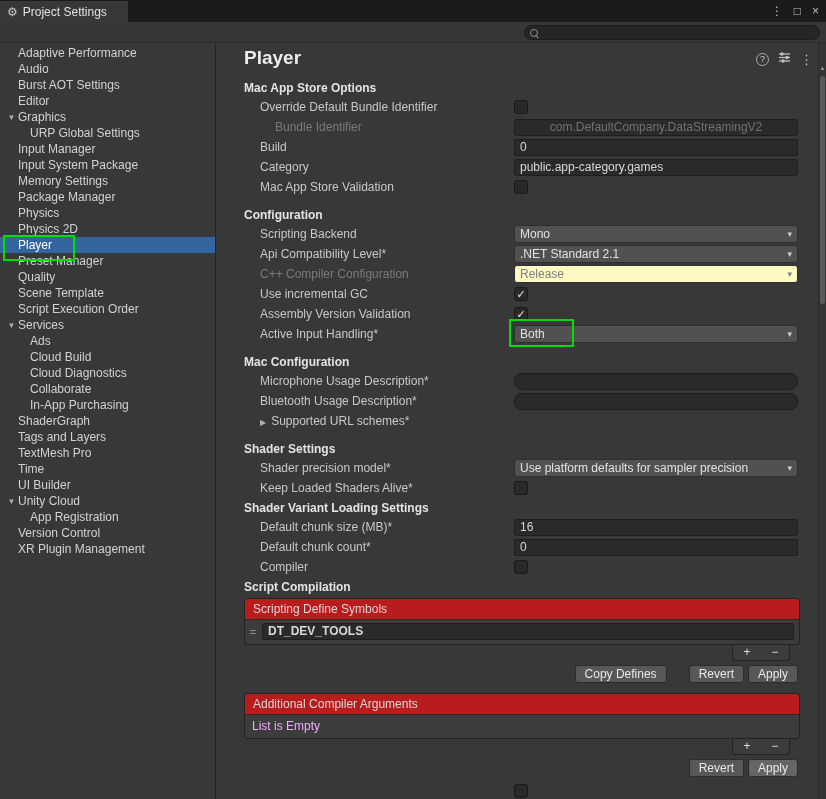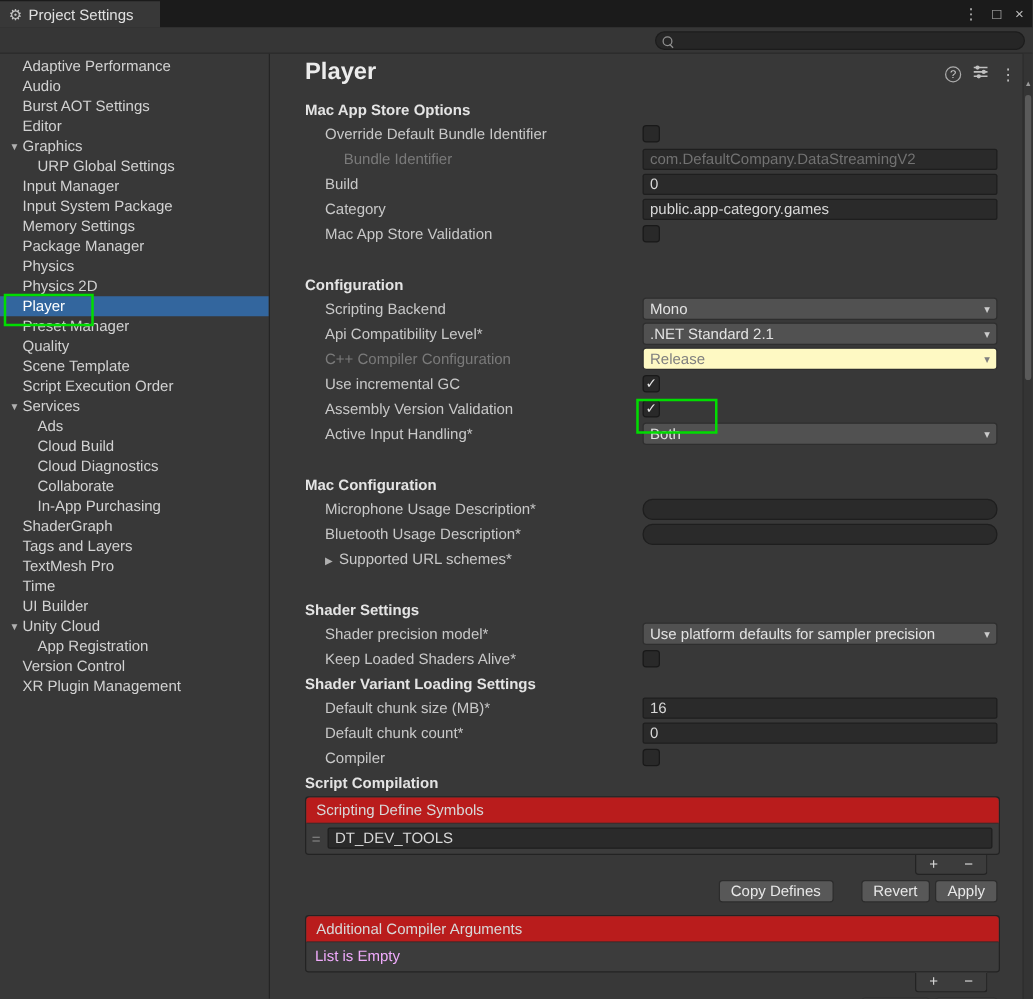--- a/index.html
+++ b/index.html
@@ -40,51 +40,51 @@
   
   .main{position:absolute;left:216px;top:43px;right:8px;bottom:0;overflow:hidden;}
   .main-title{position:absolute;left:28px;top:4px;font-size:19px;font-weight:bold;color:#ECECEC;}
   .mh-icons{position:absolute;right:5px;top:8px;display:flex;align-items:center;gap:9px;color:#C0C0C0;}
   .help-ic{width:13px;height:13px;border-radius:50%;border:1px solid #ABABAB;font-size:9px;
            display:flex;align-items:center;justify-content:center;color:#CFCFCF;box-sizing:border-box;}
   .kebab{font-size:13px;line-height:13px;}
 
   .content{position:absolute;left:0;top:33px;right:0;bottom:0;padding-top:2px;}
   .sec-h{height:19px;display:flex;align-items:center;padding-left:28px;font-weight:bold;color:#E4E4E4;}
-  .m6{margin-top:21px;}
+  .m6{margin-top:8px;}
   .row{height:20px;display:flex;align-items:center;padding-left:44px;}
   .lab{width:254px;flex:0 0 auto;color:#C8C8C8;white-space:nowrap;overflow:hidden;}
   .lab.dis{color:#7A7A7A;}
   .lab.ind{padding-left:15px;width:239px;}
   .foldout{font-size:8px;color:#B0B0B0;margin-right:5px;}
   .ctrl{width:284px;flex:0 0 auto;display:flex;align-items:center;}
   .checkbox{width:14px;height:14px;background:#292929;border:1px solid #191919;border-radius:3px;
             display:flex;align-items:center;justify-content:center;box-sizing:border-box;}
   .checkbox .check{color:#E8E8E8;font-size:11px;line-height:1;}
   .tf{flex:1;height:17px;background:#2A2A2A;border:1px solid #1E1E1E;border-radius:2px;
       line-height:15px;padding:0 5px;color:#D8D8D8;box-sizing:border-box;white-space:nowrap;overflow:hidden;}
-  .tf.dis{color:#727272;}
+  .tf.dis{color:#727272;text-align:center;}
   .tf.pill{border-radius:8px;}
   .dd{flex:1;height:18px;background:#515151;border:1px solid #2E2E2E;border-radius:3px;
       display:flex;align-items:center;padding:0 5px;color:#E2E2E2;box-sizing:border-box;cursor:default;}
   .dd .v{flex:1;white-space:nowrap;overflow:hidden;}
   .dd .a{font-size:9px;color:#CCCCCC;}
   .dd.dis{background:#fef9c3;color:#7F7F7F;}
   .dd.dis .a{color:#7F7F7F;}
 
   
   .listbox{margin:2px 0 0 28px;width:556px;background:#3C3C3C;border:1px solid #232323;
            border-radius:3px;box-sizing:border-box;}
   .lb-head{height:20px;line-height:20px;padding:0 8px;background:#b91c1c;border-bottom:1px solid #2A2A2A;
            color:#D8D8D8;border-radius:3px 3px 0 0;}
   .lb-body{padding:3px 5px 4px 3px;}
   .list-item{display:flex;align-items:center;gap:4px;}
   .drag{color:#8E8E8E;width:10px;text-align:center;flex:0 0 auto;}
   .item-tf{flex:1;height:17px;background:#2A2A2A;border:1px solid #1E1E1E;border-radius:2px;
-           line-height:15px;padding:0 5px;color:#D8D8D8;box-sizing:border-box;}
+           line-height:15px;padding:0 5px;color:#D8D8D8;box-sizing:border-box;font-weight:bold;}
   .empty-row{padding:4px 7px 5px;color:#f0abfc;}
   .mini-bar{margin:0 28px 0 auto;width:58px;height:16px;background:#3C3C3C;border:1px solid #232323;
             border-top:0;border-radius:0 0 3px 3px;display:flex;align-items:center;
             justify-content:space-around;box-sizing:border-box;}
   .mini-btn{color:#DDDDDD;font-size:12px;line-height:13px;width:22px;text-align:center;cursor:default;}
   .btn-row{display:flex;justify-content:flex-end;margin:4px 20px 0 0;gap:4px;}
   .btn{height:18px;background:#585858;border:1px solid #2C2C2C;border-radius:3px;color:#E8E8E8;
        font:12px "Liberation Sans",sans-serif;padding:0 9px;cursor:default;}
   .btn.mr{margin-right:18px;}
   .btn.lit{background:#656565;}

